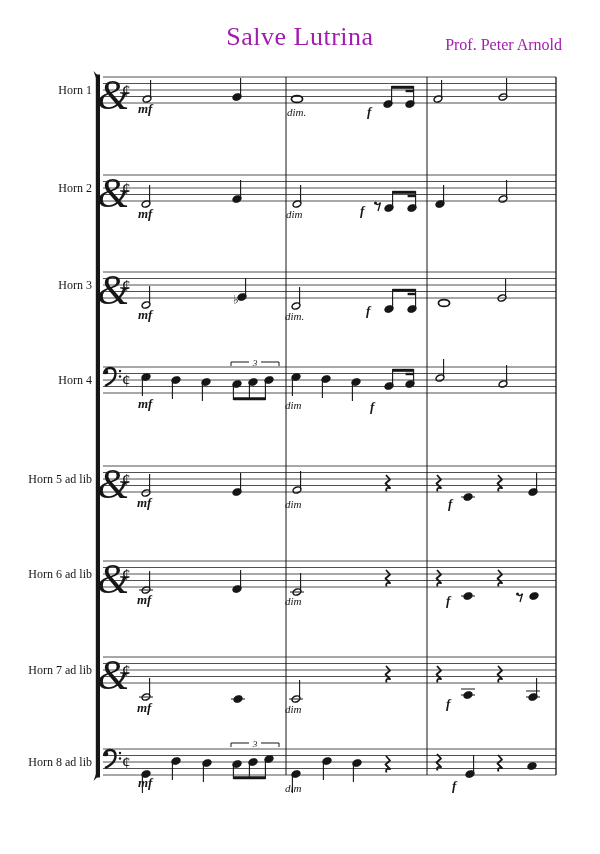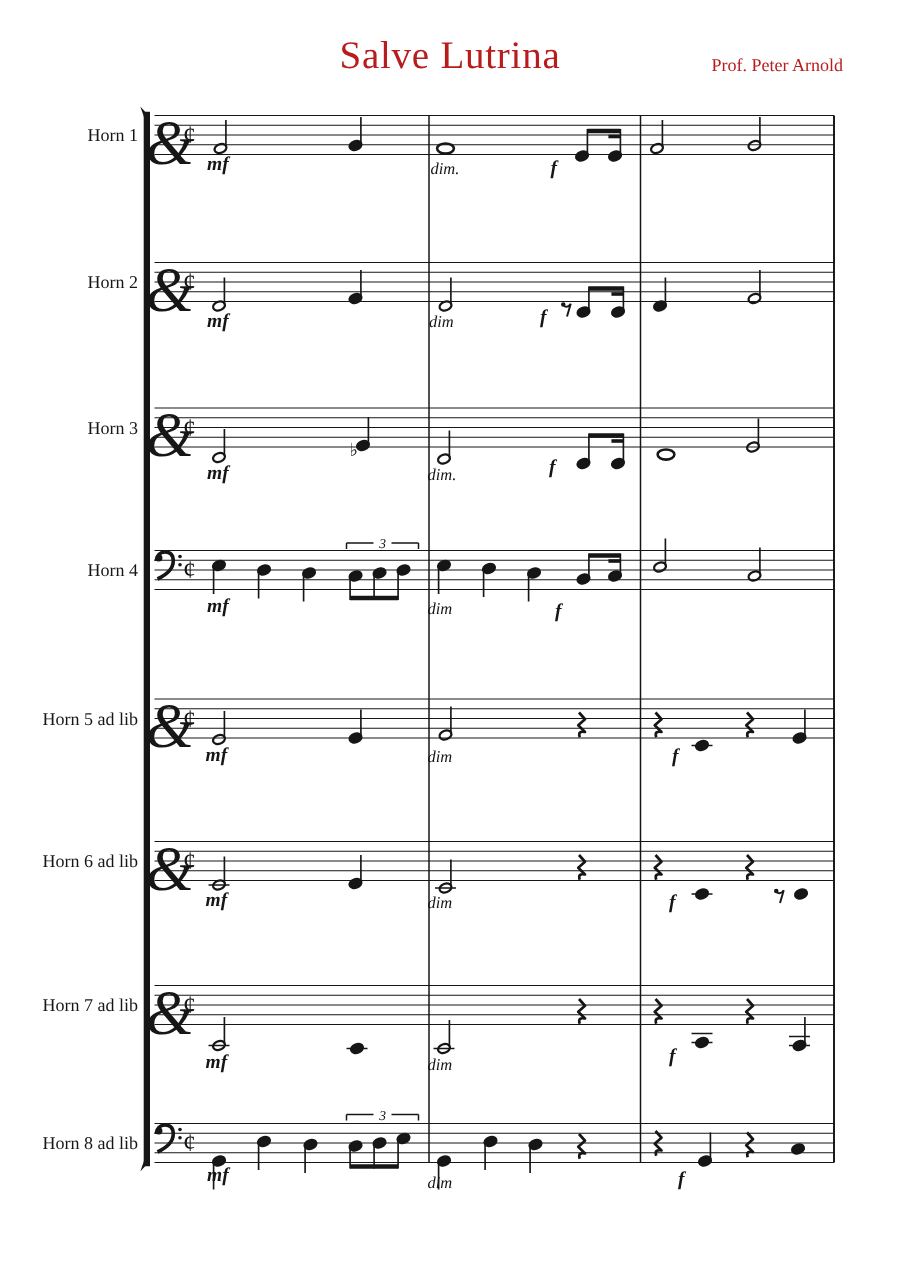--- a/index.html
+++ b/index.html
@@ -1,19 +1,19 @@
 <!DOCTYPE html>
 <html><head>
 <meta charset="utf-8">
 <style>
   html,body{margin:0;padding:0;background:#888;}
   .page{position:relative;width:600px;height:854px;background:#ffffff;margin:0 auto;overflow:hidden;
-        font-family:"Liberation Serif",serif;color:#b91c1c;}
+        font-family:"Liberation Serif",serif;color:#a21caf;}
   .title{position:absolute;left:0;right:0;top:22px;text-align:center;font-size:26px;letter-spacing:.5px;}
-  .composer{position:absolute;right:38px;top:36px;font-size:12px;}
+  .composer{position:absolute;right:38px;top:36px;font-size:16px;}
   svg.score{position:absolute;left:0;top:0;}
 </style>
 </head>
 <body>
 
 <div class="page">
   <div class="title">Salve Lutrina</div>
   <div class="composer">Prof. Peter Arnold</div>
   <svg class="score" width="600" height="854" viewBox="0 0 600 854">
       <g>

